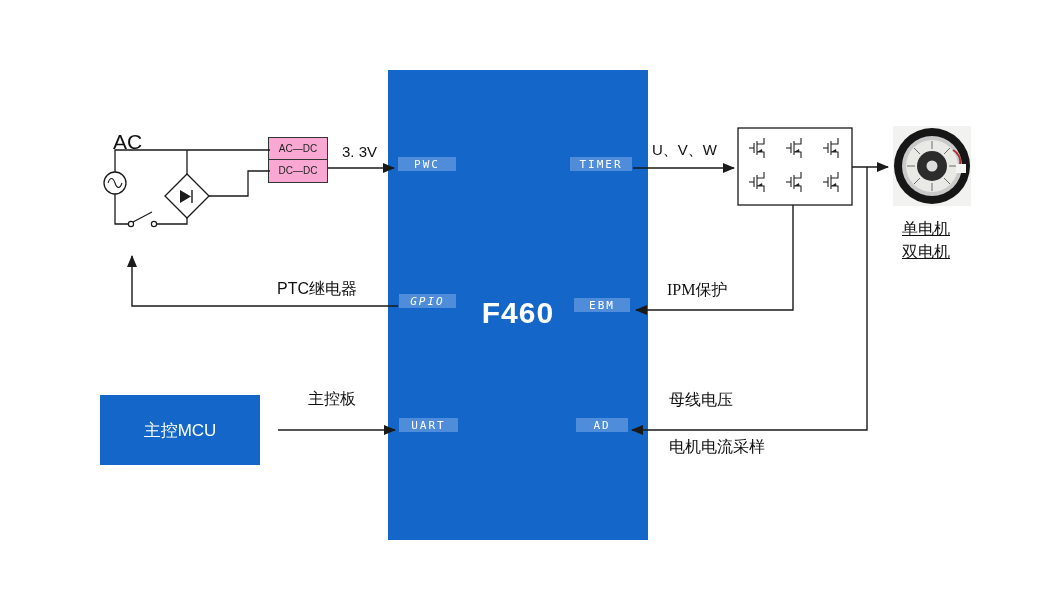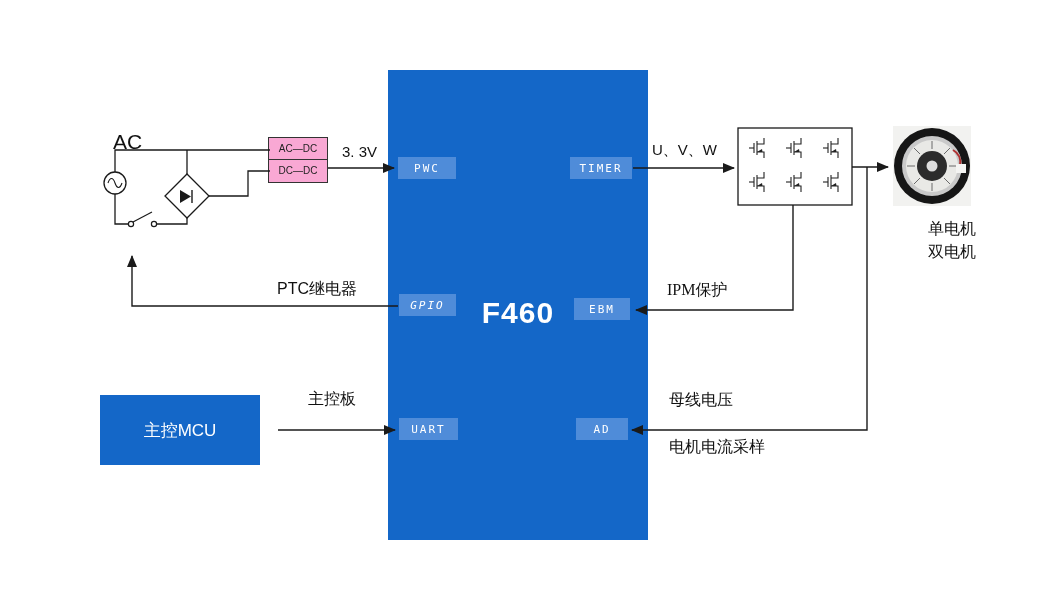--- a/index.html
+++ b/index.html
@@ -3,21 +3,21 @@
 <meta charset="utf-8">
 <style>
   * { margin:0; padding:0; box-sizing:border-box; }
   html,body { background:#ffffff; font-family:"Liberation Sans", sans-serif; }
   .canvas { position:relative; width:1057px; height:594px; background:#ffffff; overflow:hidden; }
 
   .chip-body { position:absolute; left:388px; top:70px; width:260px; height:470px; background:#1467c8; }
   .chip-label { position:absolute; left:388px; top:296px; width:260px; text-align:center;
                 color:#ffffff; font-size:30px; font-weight:600; letter-spacing:1px; }
 
-  .port { position:absolute; height:22px; background:#4f8cd9; color:#ffffff;
+  .port { position:absolute; height:14px; background:#4f8cd9; color:#ffffff;
           font-family:"DejaVu Sans Mono", monospace; font-size:11px; letter-spacing:2px;
           display:flex; align-items:center; justify-content:center; }
   .port-pwc   { left:398px; top:157px; width:58px; }
   .port-timer { left:570px; top:157px; width:62px; }
   .port-gpio  { left:399px; top:294px; width:57px;font-style:italic; }
   .port-ebm   { left:574px; top:298px; width:56px; }
   .port-uart  { left:399px; top:418px; width:59px; }
   .port-ad    { left:576px; top:418px; width:52px; }
 
   .mcu-box { position:absolute; left:100px; top:395px; width:160px; height:70px; background:#1467c8;
@@ -30,21 +30,21 @@
 
   .lbl { position:absolute; color:#111; font-size:16px; white-space:nowrap; }
   .lbl-ac        { left:113px; top:130px; font-size:21px; }
   .lbl-3v3       { left:342px; top:143px; font-size:15px; }
   .lbl-uvw       { left:652px; top:141px; font-size:15px; }
   .lbl-ptc       { left:277px; top:279px; }
   .lbl-ipm       { left:667px; top:280px;font-family:Liberation Serif, serif; }
   .lbl-mainboard { left:308px; top:389px; }
   .lbl-bus       { left:669px; top:390px; }
   .lbl-current   { left:669px; top:437px; }
-  .lbl-motors    { left:928px; top:217px; line-height:23px; }
+  .lbl-motors    { left:902px; top:217px; line-height:23px;text-decoration:underline; }
 
   svg.overlay { position:absolute; left:0; top:0; pointer-events:none; }
 </style>
 </head>
 <body>
 
 <div class="canvas">
 
   <div class="chip-body"></div>
   <div class="chip-label">F460</div>

